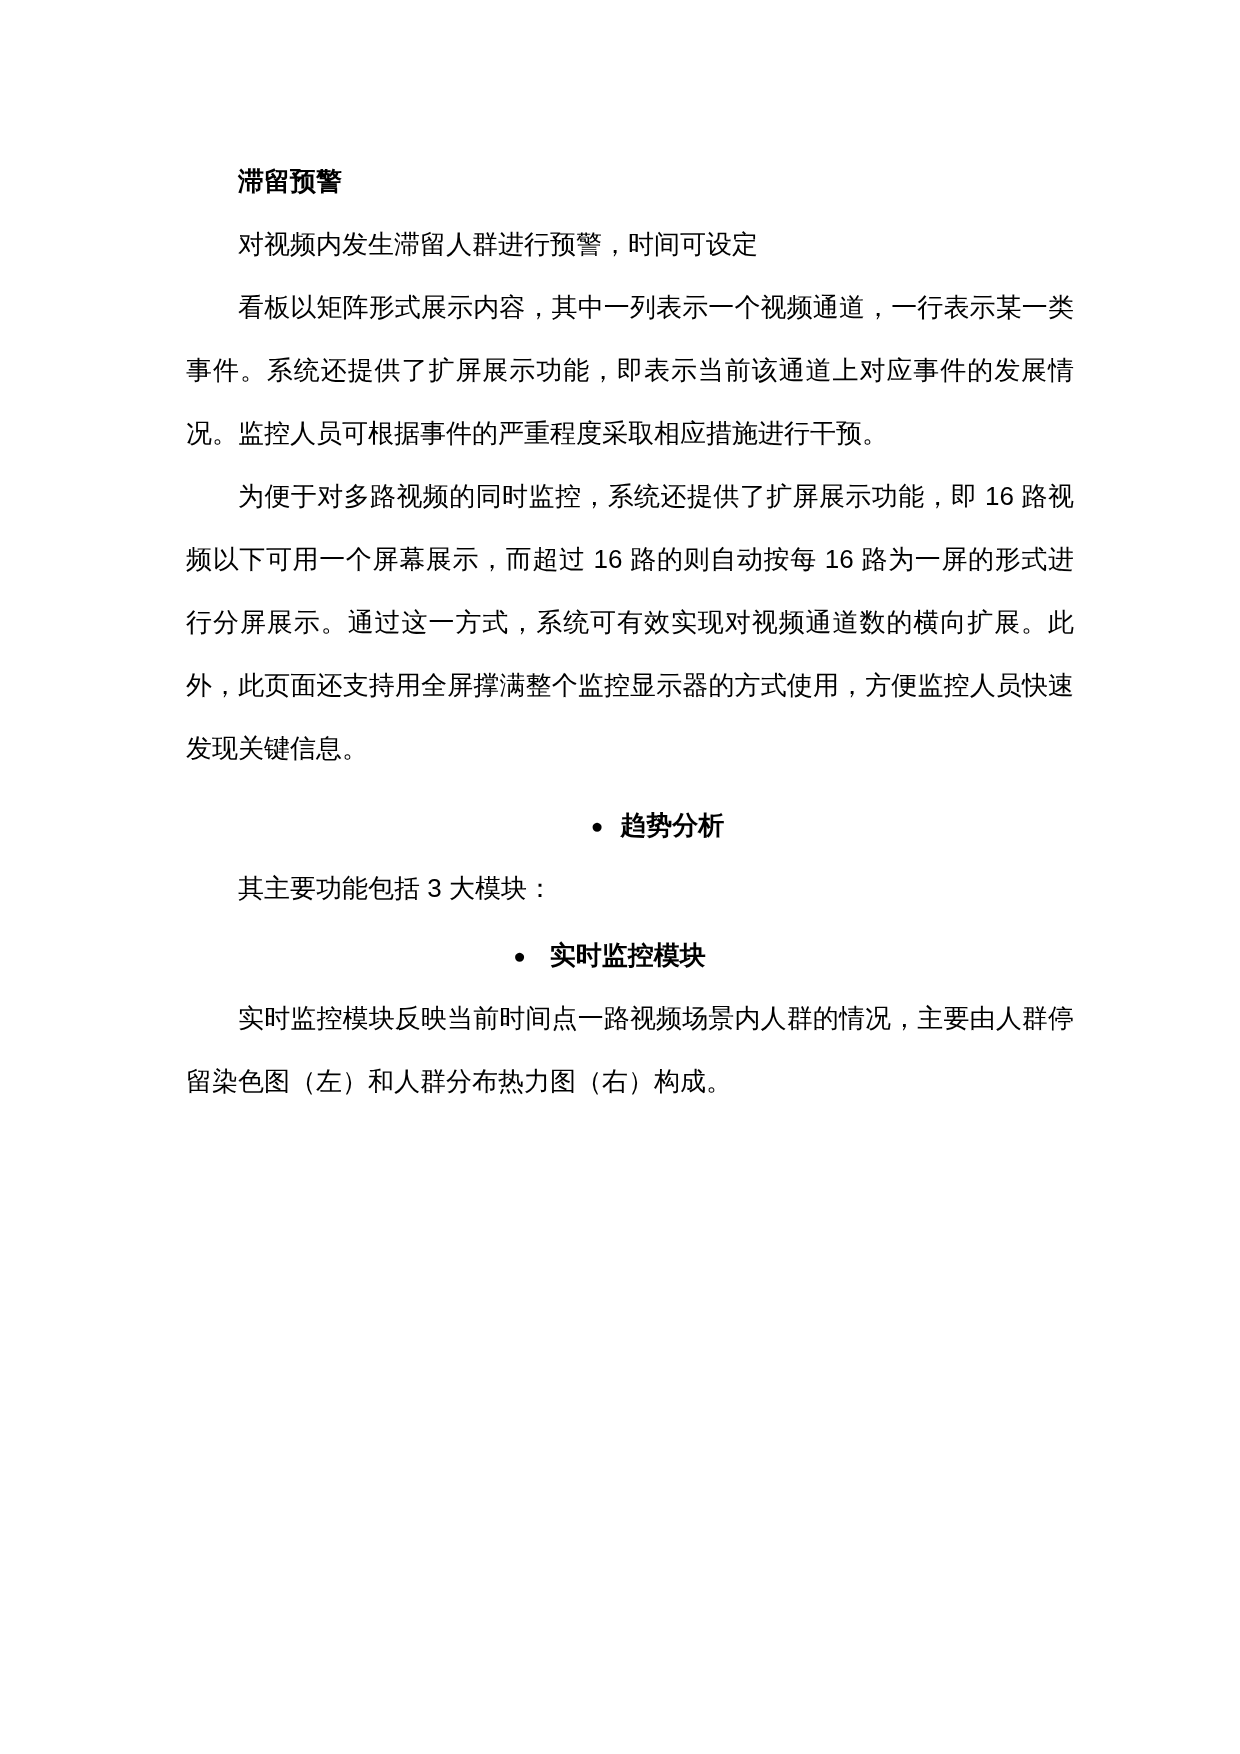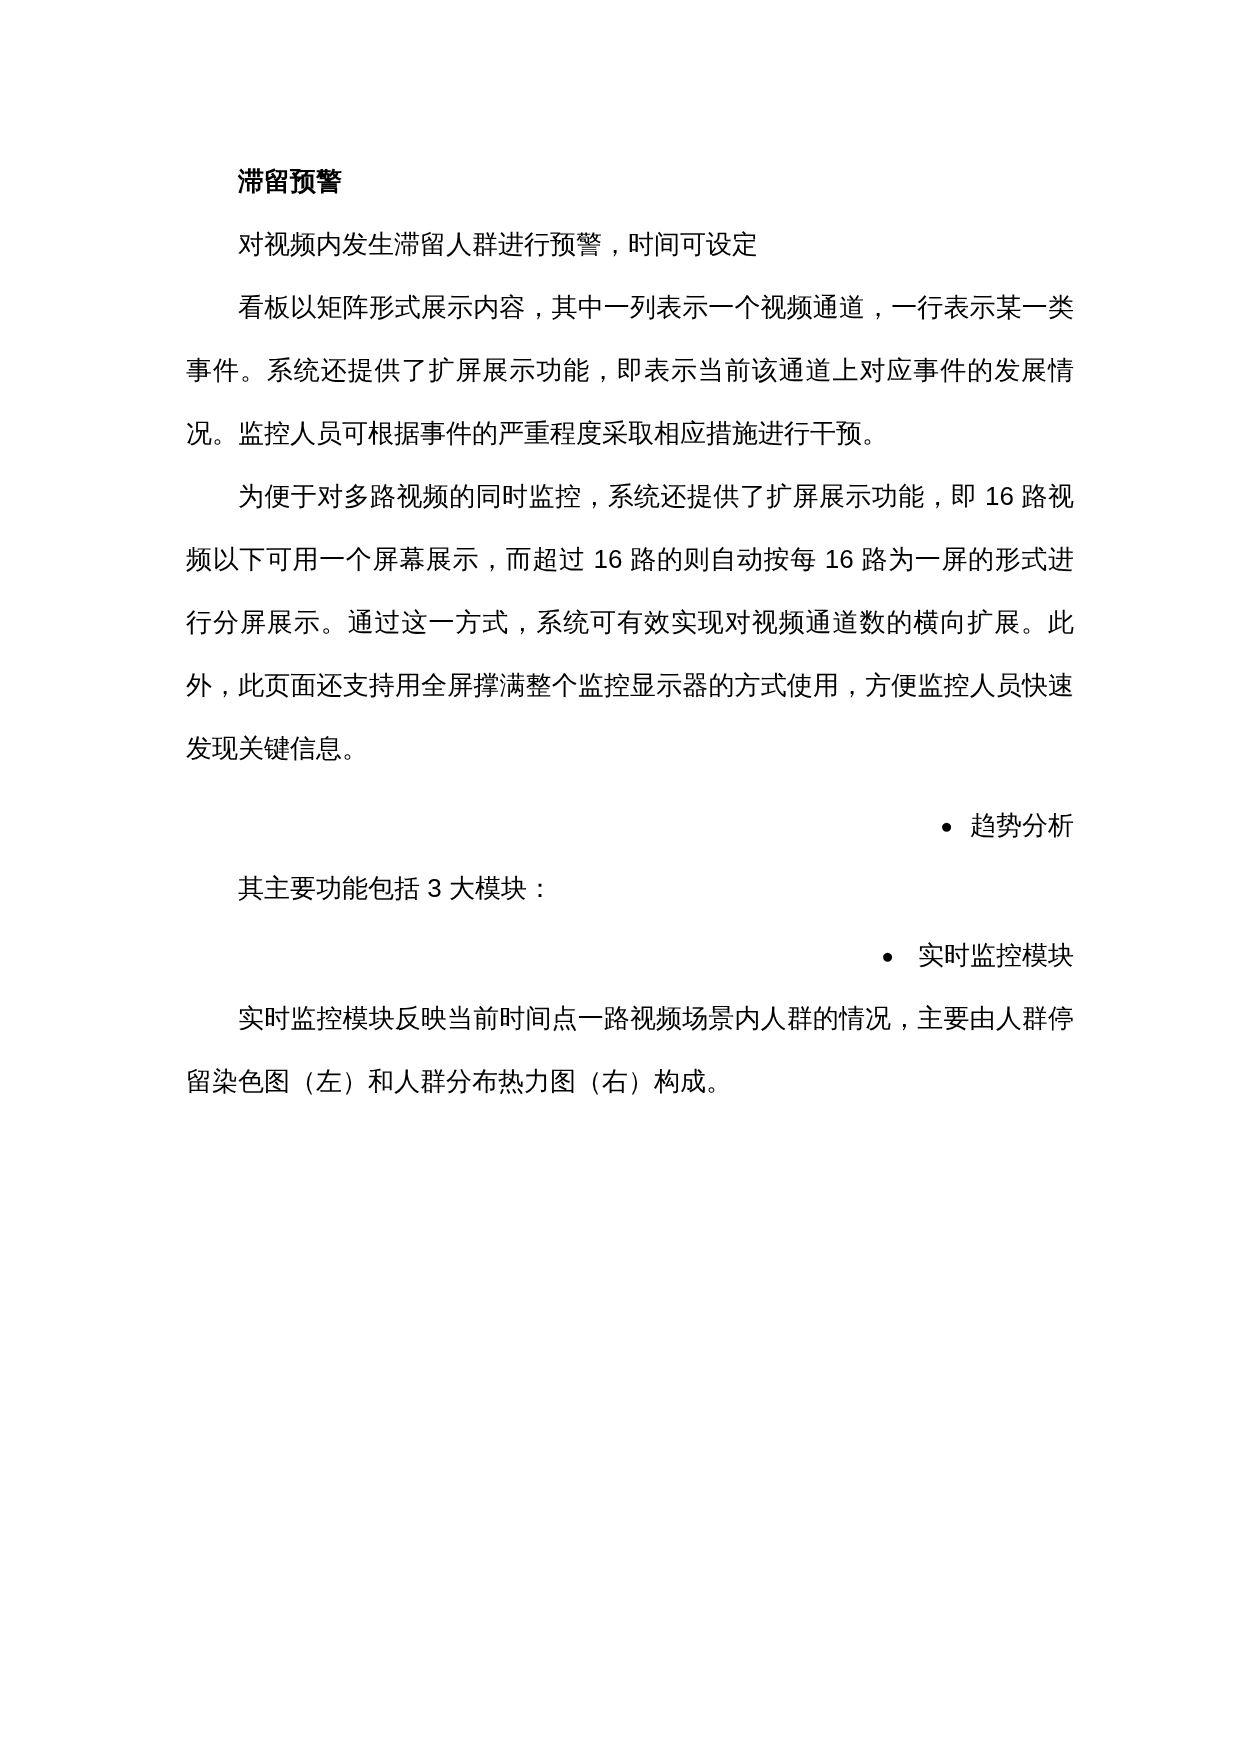--- a/index.html
+++ b/index.html
@@ -33,22 +33,22 @@
     margin: 0;
     text-indent: 52px;
   }
   p.single-line { text-align: left; }
   .mt-expand   { margin-top: 12px; }
   .mt-bullet1  { margin-top: 14px; }
   .mt-trend    { margin-top: 40px; }
   .mt-bullet2  { margin-top: 4px; }
   .mt-last     { margin-top: 6px; }
   .bullet-line {
-    font-weight: 400;
-    text-align: right;
+    font-weight: 700;
+    text-align: center;
     white-space: nowrap;
   }
   .bullet-line.level-2 { padding-left: 55px; }
   .bullet-line.level-1 { margin-left: -41px; }
   .bullet-dot {
     display: inline-block;
     font-size: 21px;
     vertical-align: 1px;
   }
   .bullet-line.level-2 .bullet-dot { margin-right: 17px; }

